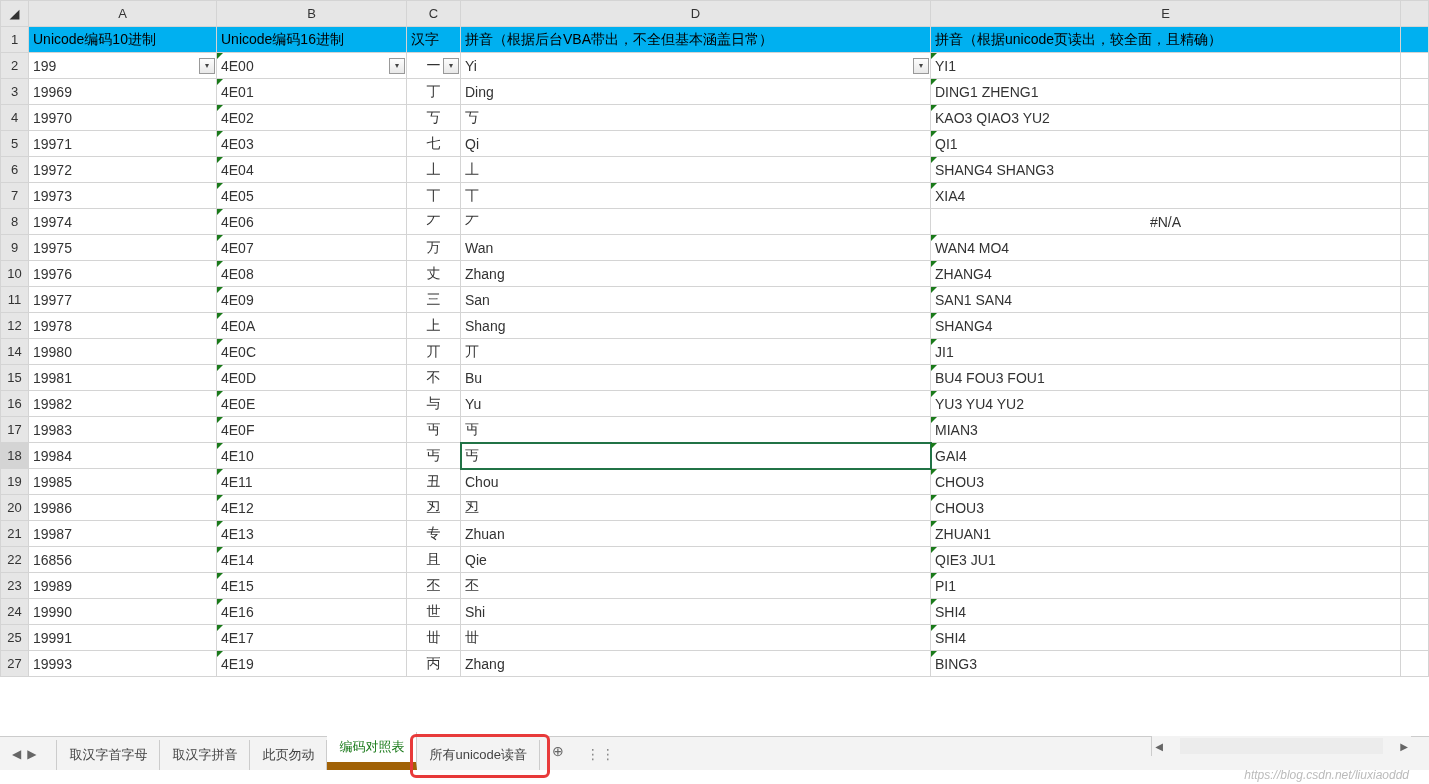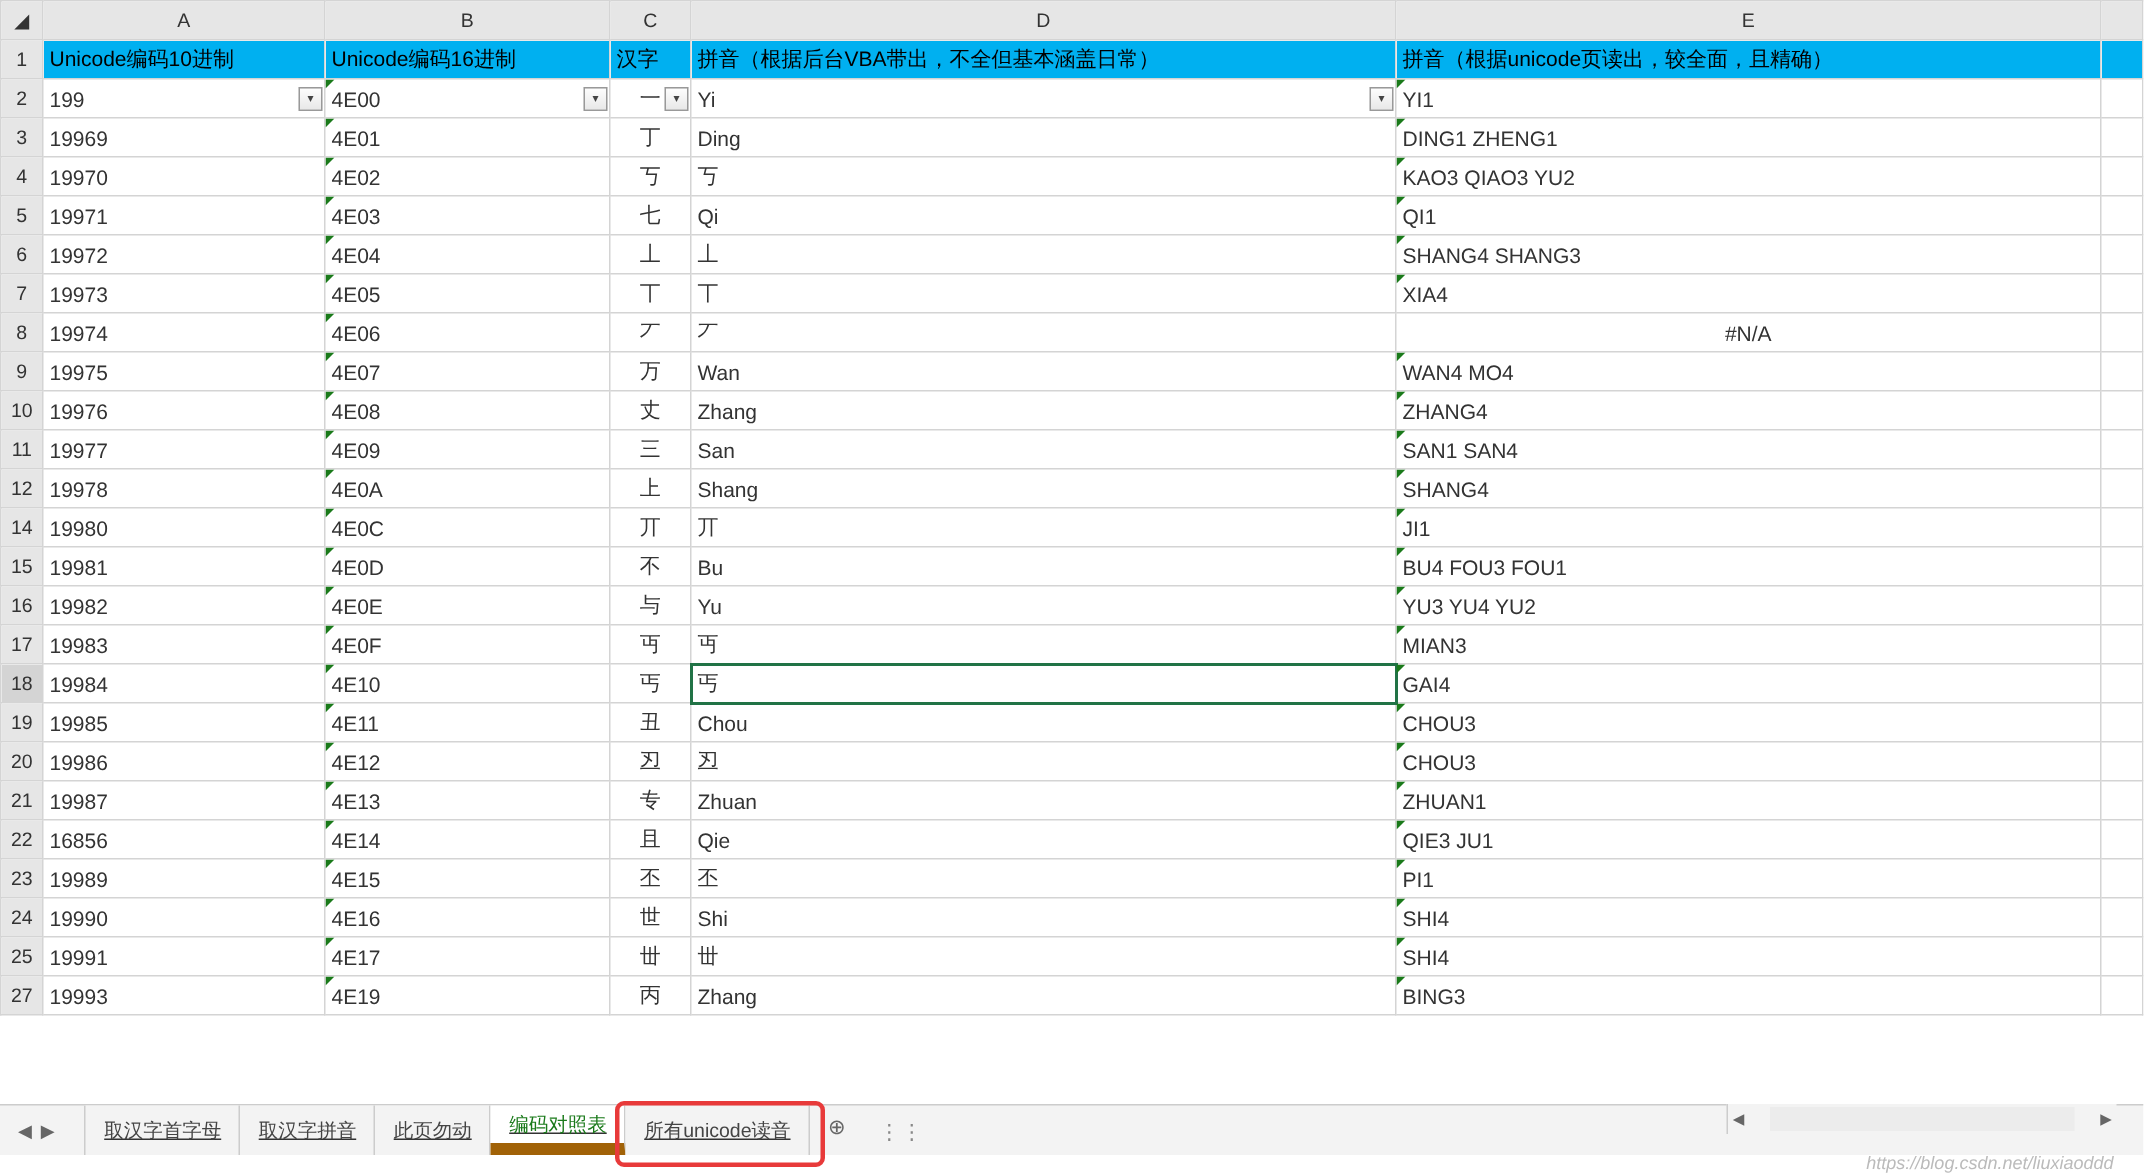--- a/index.html
+++ b/index.html
@@ -20,21 +20,21 @@
 td.ra { }
 td.ca { text-align: center; }
 td.la { text-align: left; }
 .flag { position: absolute; top: 0; left: 0; width: 0; height: 0; border-top: 6px solid #1a7a1a; border-right: 6px solid transparent; }
 .filter-btn { position: absolute; right: 1px; top: 50%; transform: translateY(-50%); width: 16px; height: 16px; border: 1px solid #999; background: linear-gradient(#fdfdfd,#e8e8e8); display: flex; align-items: center; justify-content: center; font-size: 8px; color: #444; }
 .sel-cell { outline: 2px solid #217346; outline-offset: -1px; }
 
 .tabbar { position: absolute; left: 0; right: 0; bottom: 14px; height: 34px; display: flex; align-items: stretch; border-top: 1px solid #ccc; background: #f3f3f3; }
 .tabnav { display: flex; align-items: center; gap: 6px; padding: 0 12px; color: #666; }
 .tabnav span { cursor: pointer; font-size: 12px; }
-.tabs { display: flex; padding-left: 8px; text-decoration: underline; }
+.tabs { display: flex; align-items: flex-end; padding-left: 8px; }
 .tab { display: flex; align-items: center; padding: 6px 12px; background: #f3f3f3; border-right: 1px solid #ccc; color: #444; font-size: 13px; cursor: pointer; }
 .tab:first-child { border-left: 1px solid #ccc; }
 .tab.active { background: #fff; color: #1a7a1a; border-bottom: 8px solid #a16207; }
 .tab-add { padding: 6px 12px; color: #666; cursor: pointer; }
 .highlight-box { position: absolute; border: 3px solid #e83a3a; border-radius: 6px; pointer-events: none; }
 .hscroll-region { position: absolute; right: 18px; bottom: 14px; height: 20px; width: 260px; display: flex; align-items: center; background: #f3f3f3; border-left: 1px solid #ccc; }
 .hscroll-track { flex: 1; height: 16px; background: #ececec; margin: 0 14px; position: relative; }
 .hscroll-arrow { width: 14px; text-align: center; color: #666; font-size: 10px; }
 .watermark { position: absolute; right: 20px; bottom: 2px; font-size: 12px; color: #bbb; font-style: italic; pointer-events: none; }
 .drag-dots { color:#888; letter-spacing:1px; padding:0 10px; align-self:center; }

